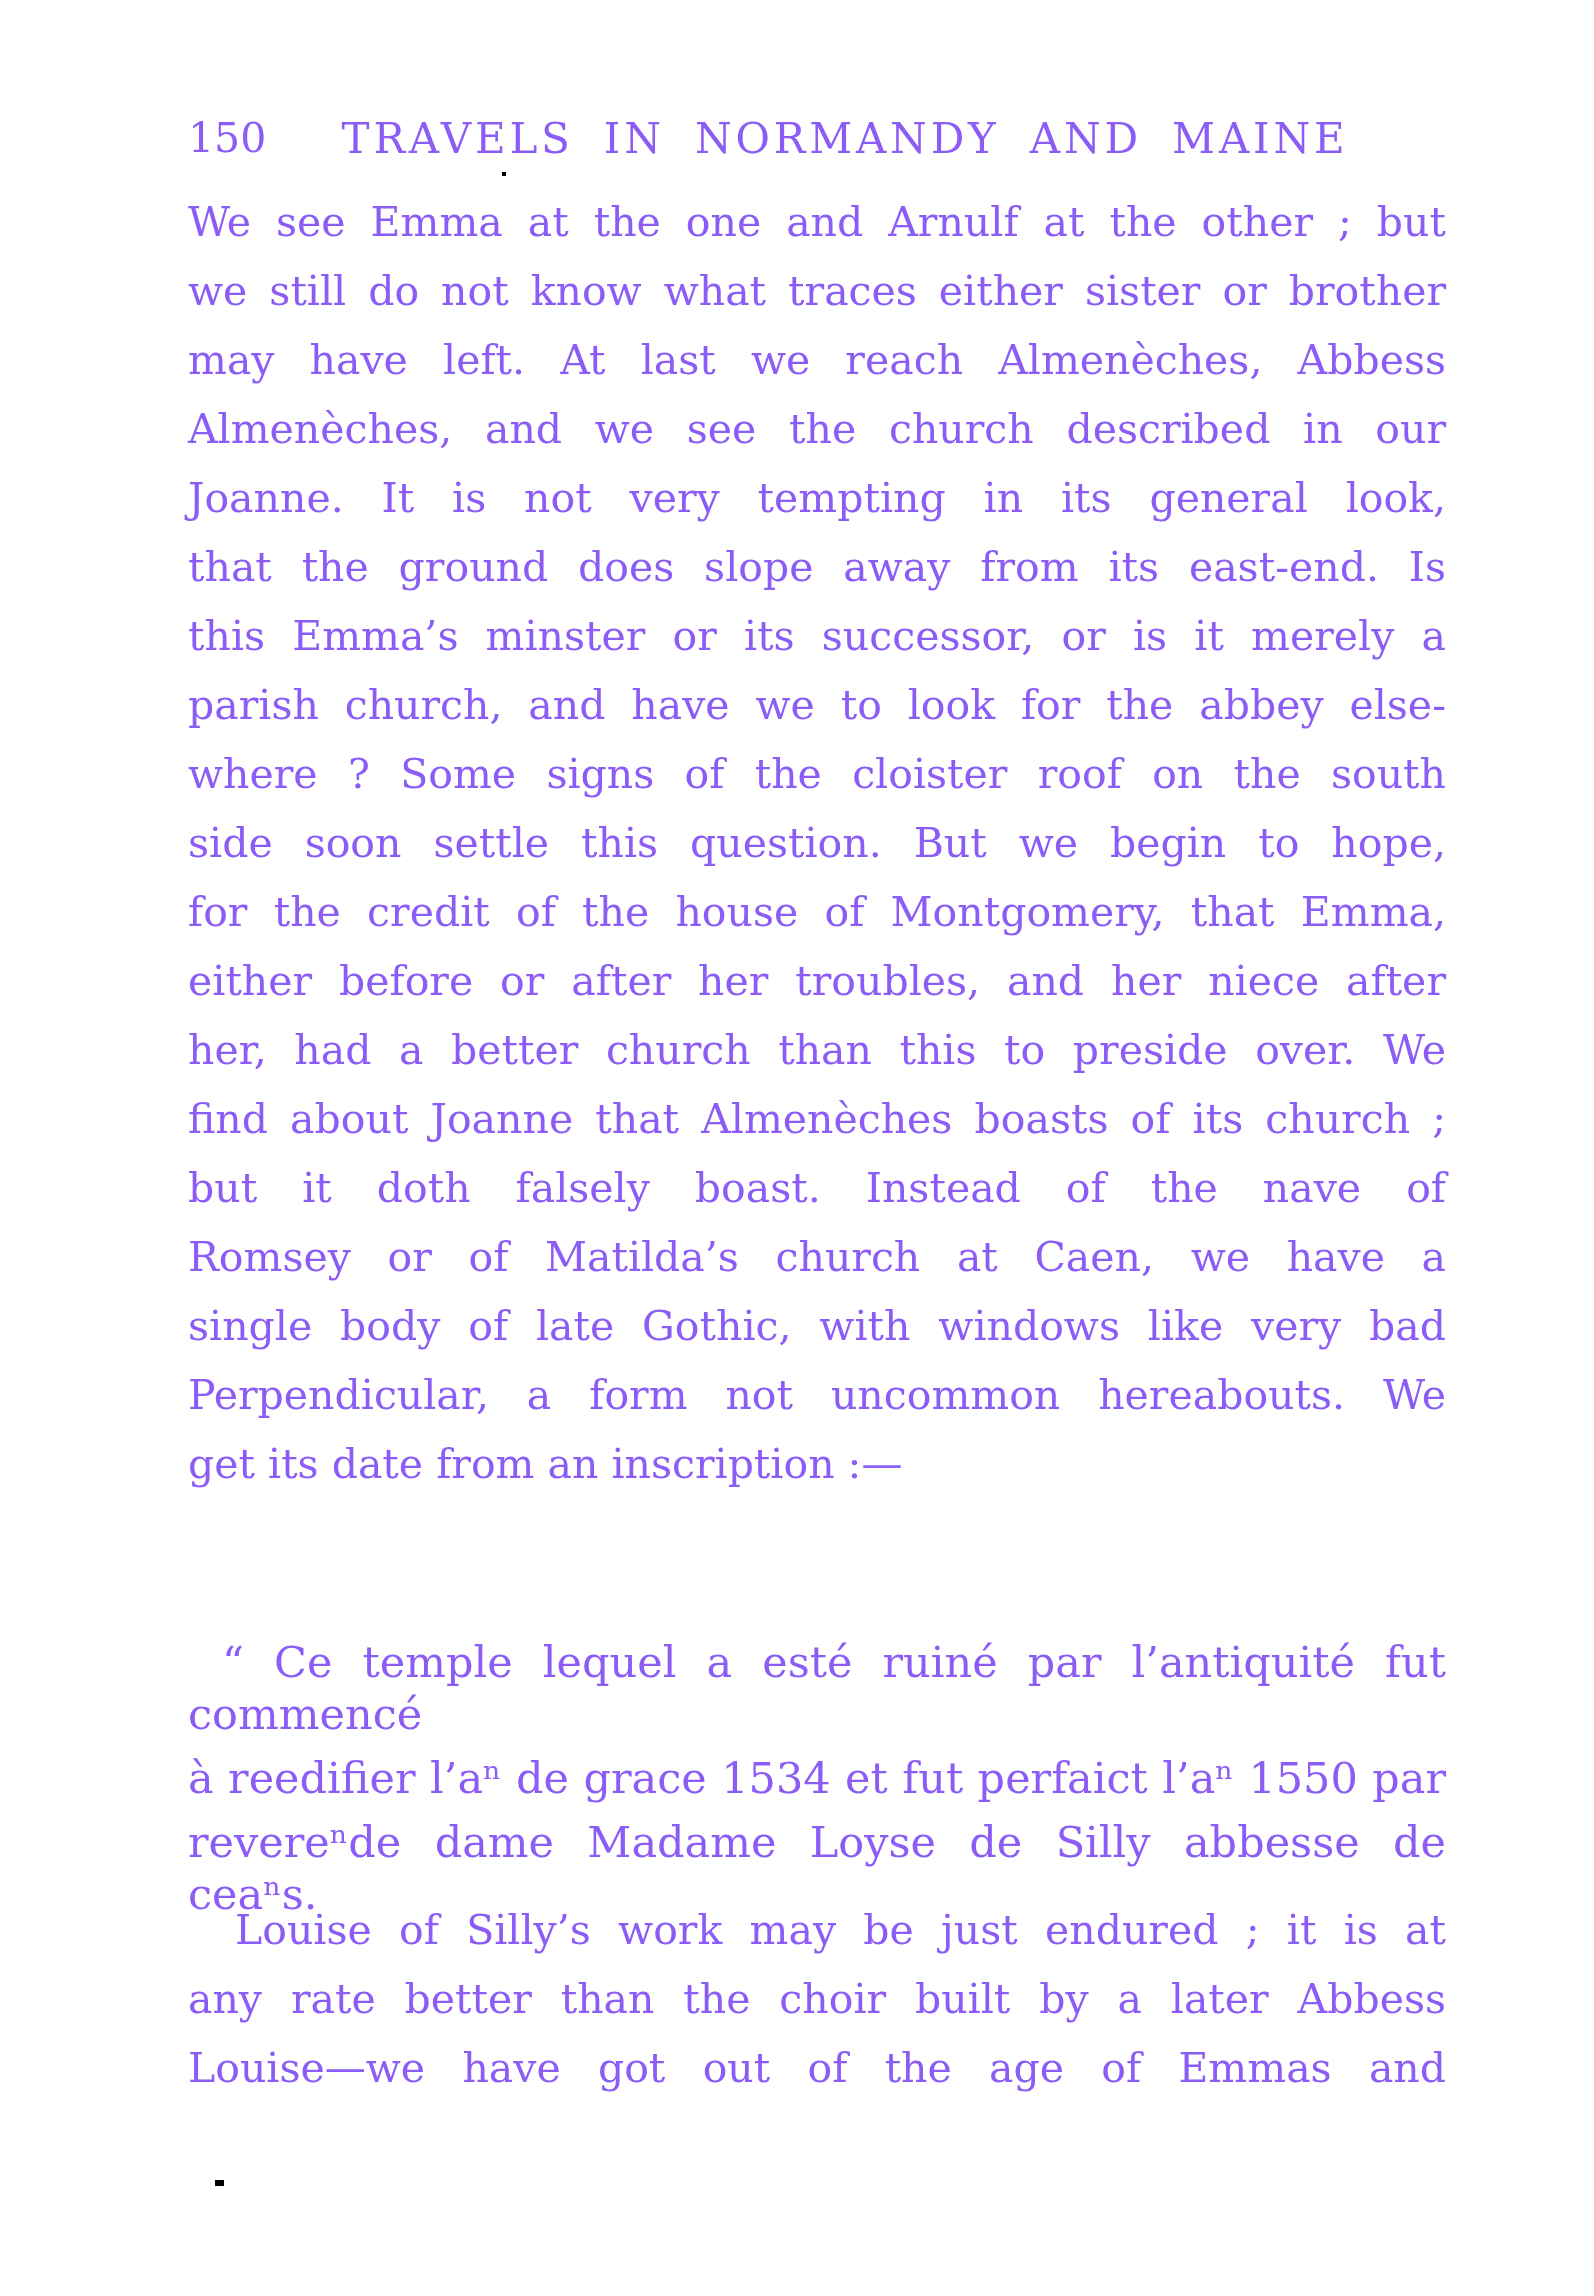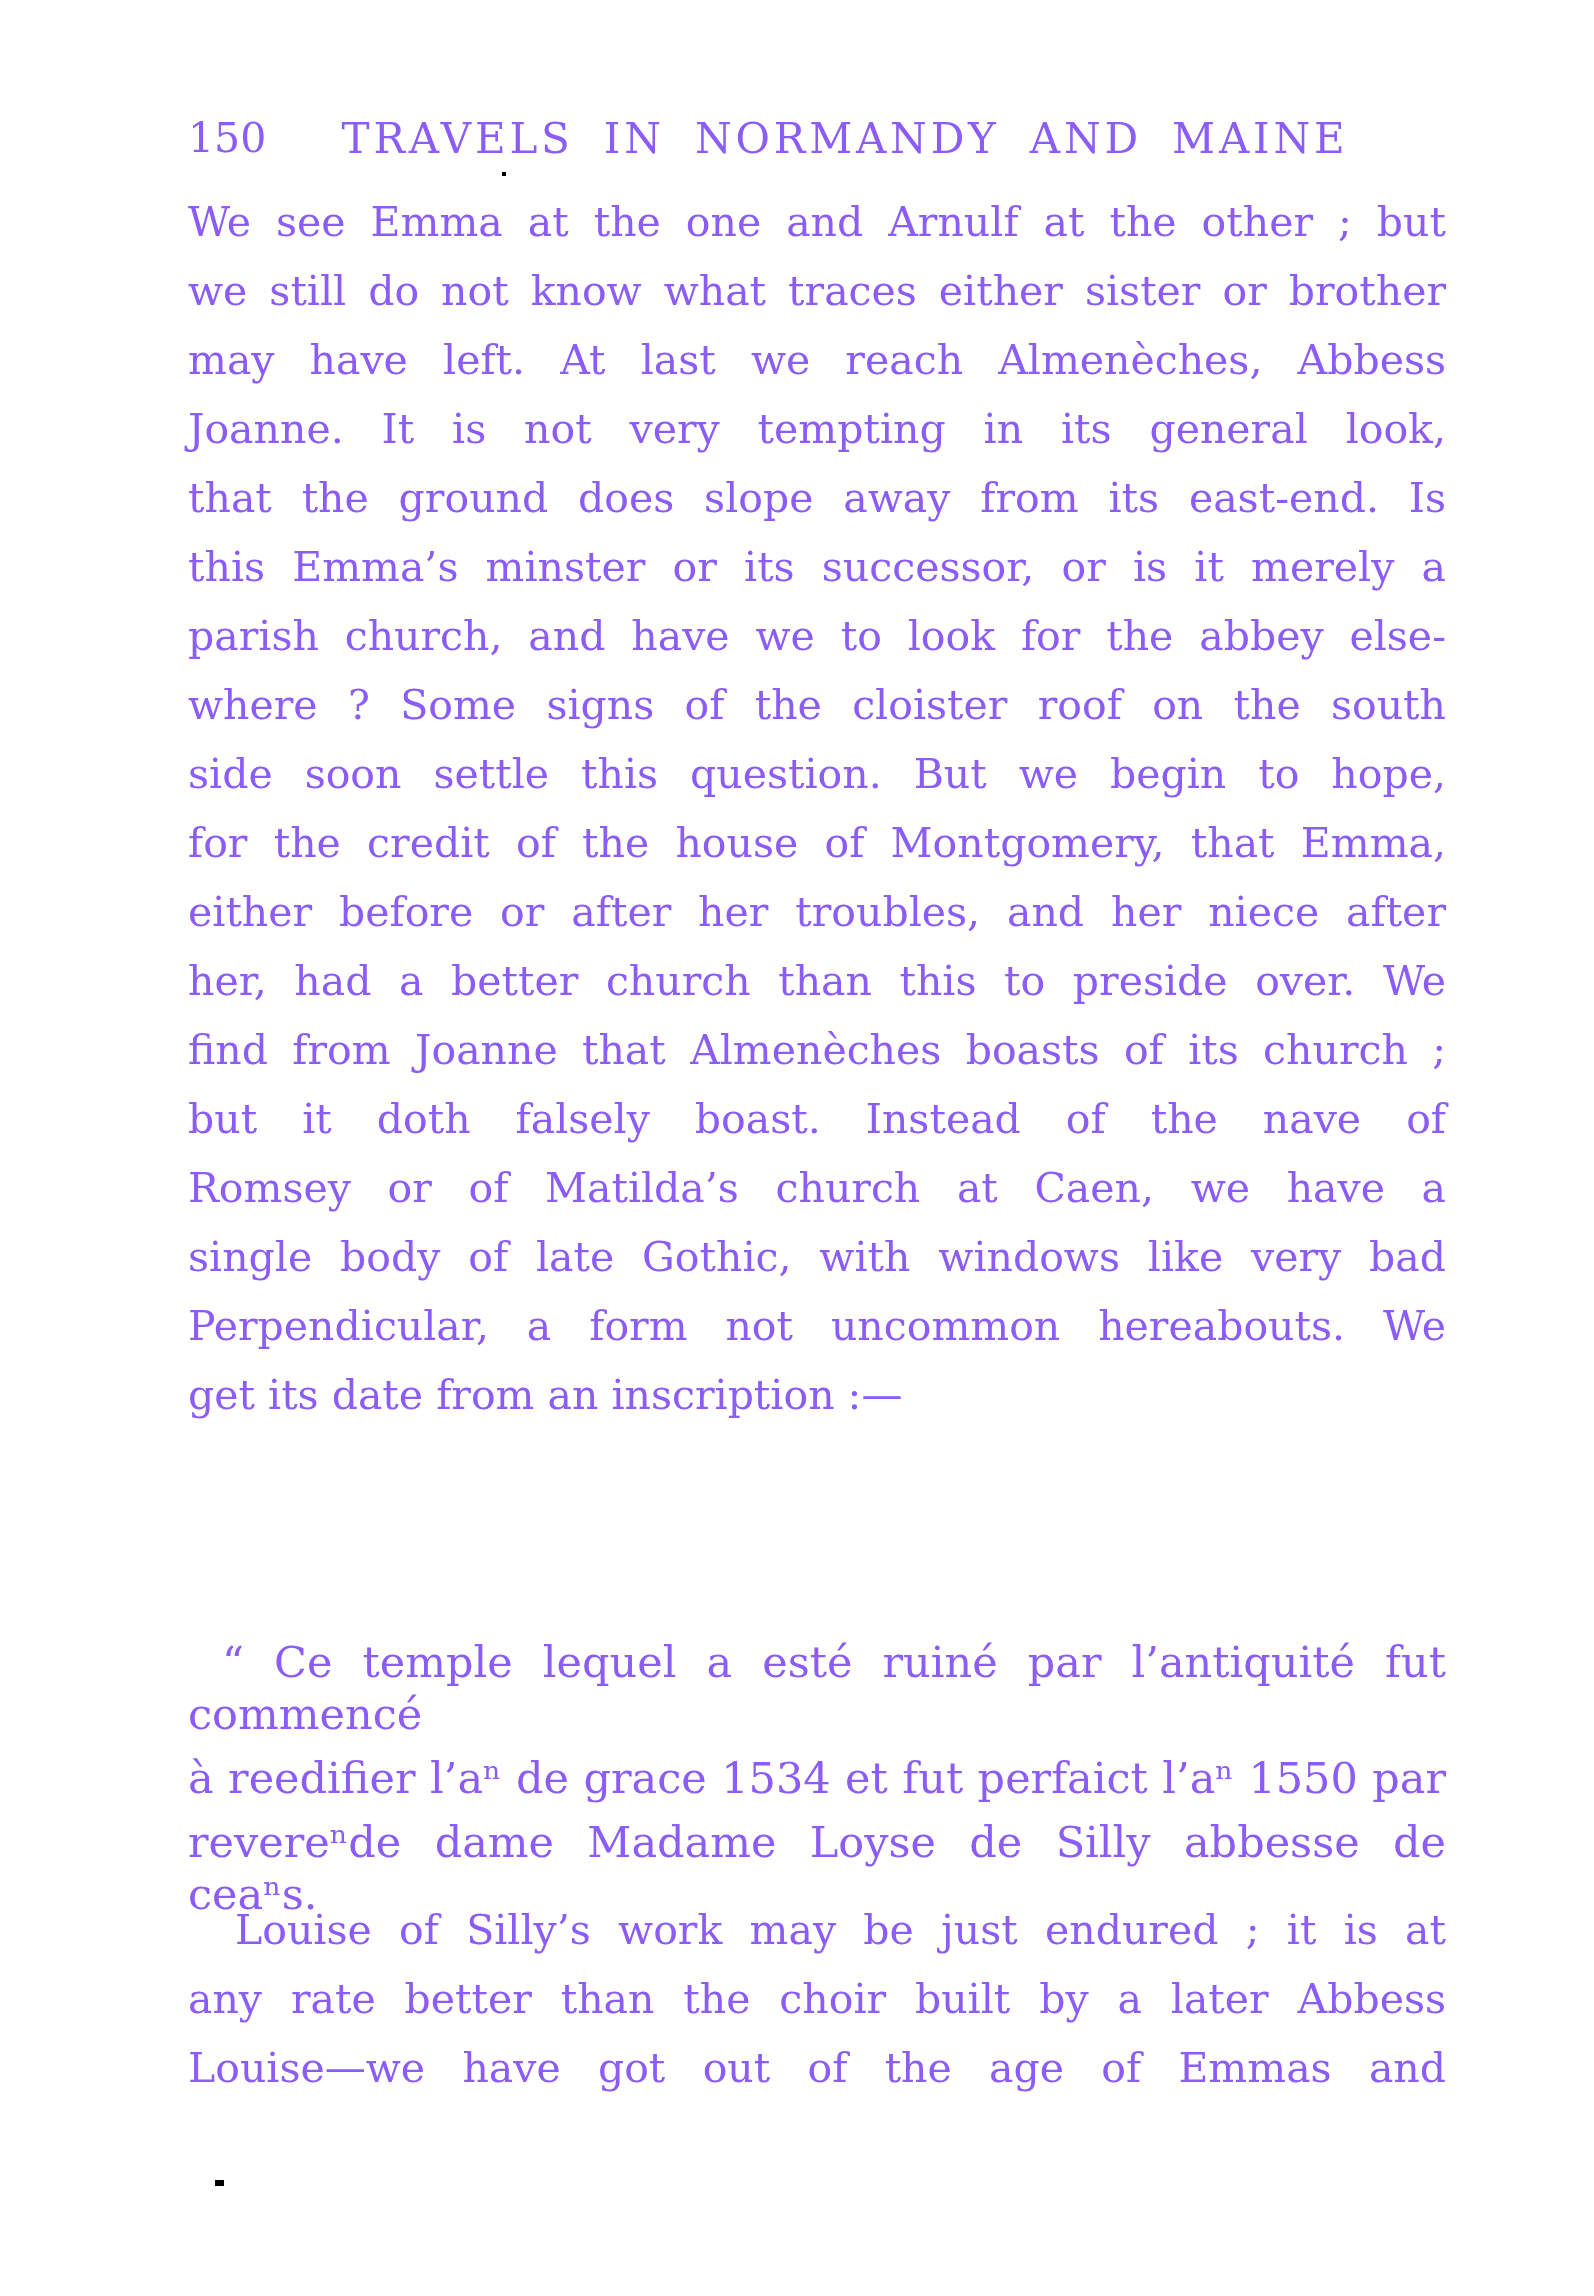--- a/index.html
+++ b/index.html
@@ -89,30 +89,31 @@
 
   <div class="header">
     <div class="pagenum">150</div>
     <div class="title">TRAVELS IN NORMANDY AND MAINE</div>
   </div>
 
   <div class="block para1">
     <div class="line">We see Emma at the one and Arnulf at the other ; but</div>
     <div class="line">we still do not know what traces either sister or brother</div>
     <div class="line">may have left. At last we reach Almenèches, Abbess</div>
+    <div class="line">Almenèches, and we see the church described in our</div>
     <div class="line">Joanne. It is not very tempting in its general look,</div>
     <div class="line">that the ground does slope away from its east-end. Is</div>
     <div class="line">this Emma’s minster or its successor, or is it merely a</div>
     <div class="line">parish church, and have we to look for the abbey else-</div>
     <div class="line">where ? Some signs of the cloister roof on the south</div>
     <div class="line">side soon settle this question. But we begin to hope,</div>
     <div class="line">for the credit of the house of Montgomery, that Emma,</div>
     <div class="line">either before or after her troubles, and her niece after</div>
     <div class="line">her, had a better church than this to preside over. We</div>
-    <div class="line">find from Joanne that Almenèches boasts of its church ;</div>
+    <div class="line">find about Joanne that Almenèches boasts of its church ;</div>
     <div class="line">but it doth falsely boast. Instead of the nave of</div>
     <div class="line">Romsey or of Matilda’s church at Caen, we have a</div>
     <div class="line">single body of late Gothic, with windows like very bad</div>
     <div class="line">Perpendicular, a form not uncommon hereabouts. We</div>
     <div class="line flush">get its date from an inscription :—</div>
   </div>
 
   <div class="block quote">
     <div class="line indent-sm">“ Ce temple lequel a esté ruiné par l’antiquité fut commencé</div>
     <div class="line">à reedifier l’aⁿ de grace 1534 et fut perfaict l’aⁿ 1550 par</div>

